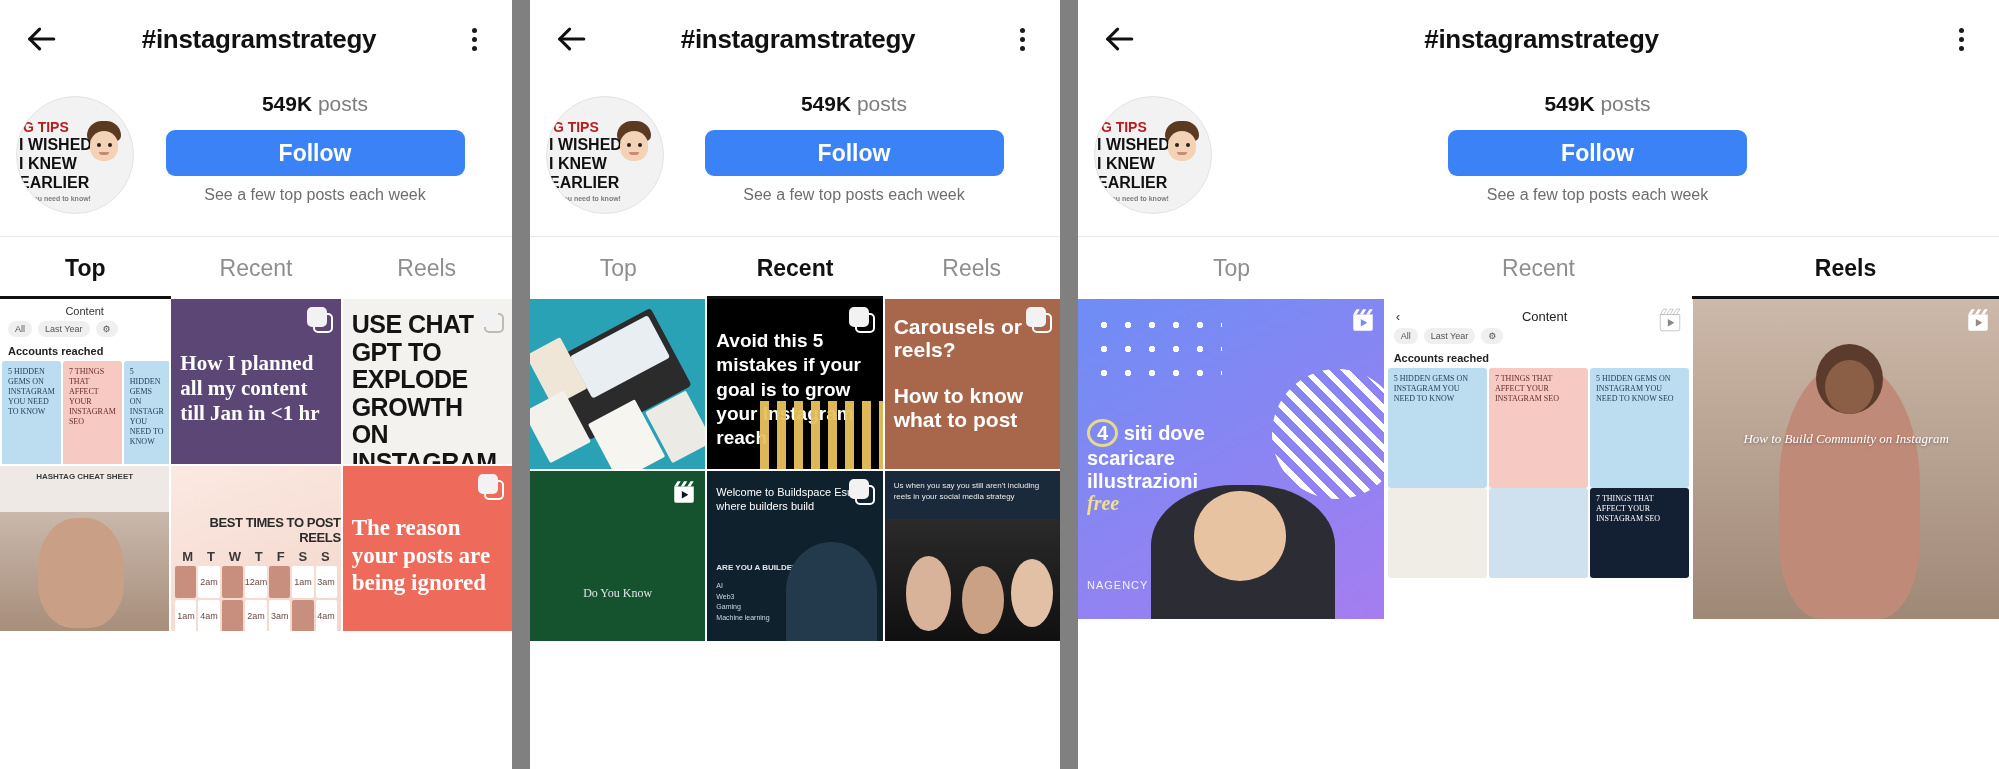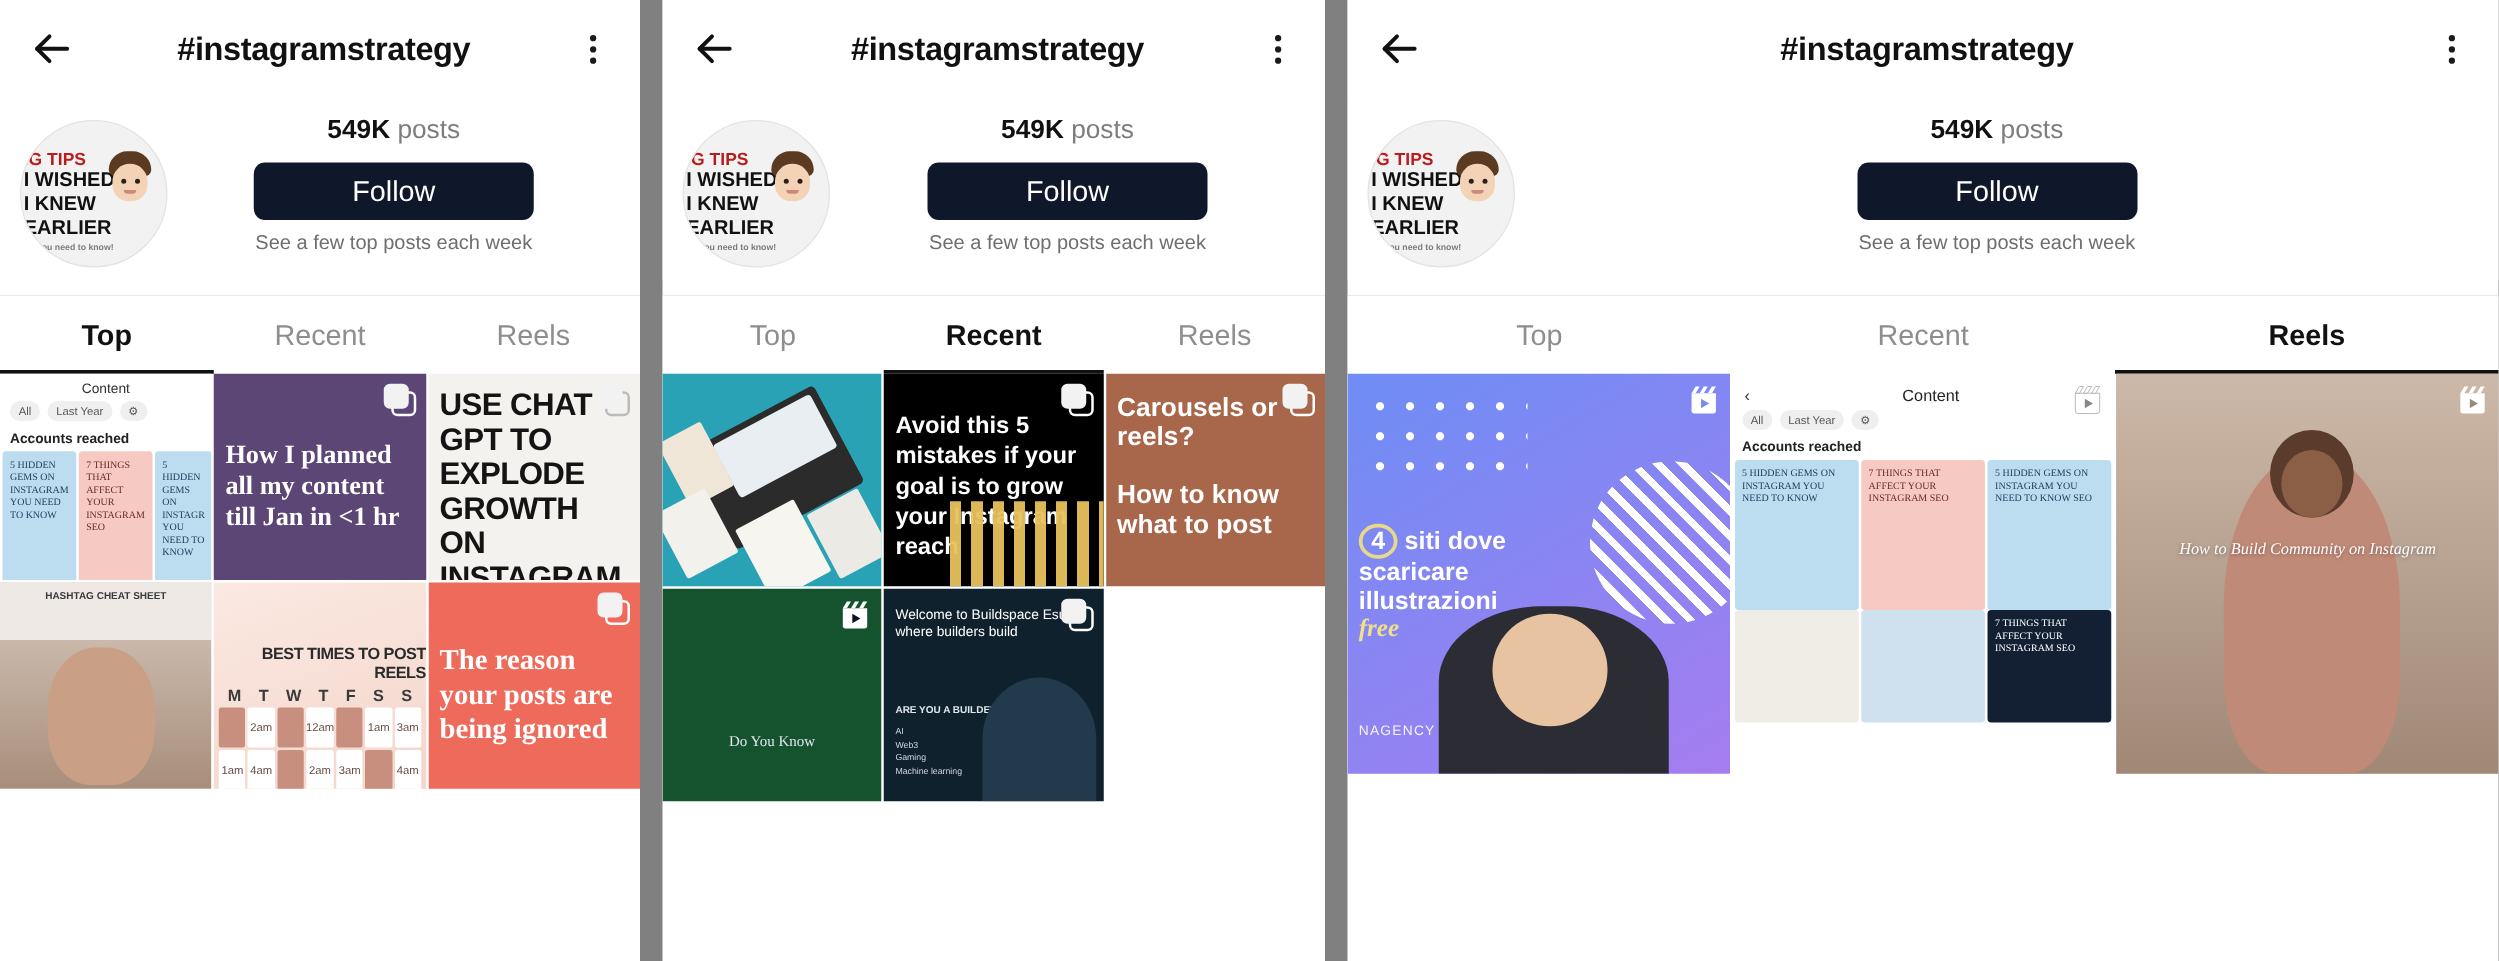--- a/index.html
+++ b/index.html
@@ -39,22 +39,22 @@
   .av-face { position:absolute; right:12px; top:24px; width:34px; height:40px; }
   .av-hair { position:absolute; left:0; top:0; width:34px; height:20px; border-radius:17px 17px 6px 6px; background:#5b3a22; }
   .av-skin { position:absolute; left:3px; top:10px; width:28px; height:30px; border-radius:14px 14px 13px 13px; background:#f3d2b6; }
   .av-eye { position:absolute; width:4px; height:4px; border-radius:50%; background:#2b2119; top:22px; }
   .av-eye.l { left:10px; } .av-eye.r { left:21px; }
   .av-mouth { position:absolute; left:12px; top:31px; width:10px; height:3px; border-radius:0 0 6px 6px; background:#c98a7a; }
 
   .prof-right { flex:1; display:flex; flex-direction:column; align-items:center; padding-top:2px; }
   .posts-line { font-size:21px; color:#7d7d7d; margin-bottom:14px; }
   .posts-line b { color:#111; font-weight:700; }
-  .follow-btn { width:224px; height:46px; border-radius:9px; background:#0f172a; color:#fff;
-                display:flex; align-items:center; justify-content:center; font-size:23px; font-weight:400;
+  .follow-btn { width:299px; height:46px; border-radius:9px; background:#3b82f6; color:#fff;
+                display:flex; align-items:center; justify-content:center; font-size:23px; font-weight:700;
                 border:none; cursor:pointer; }
   .follow-sub { font-size:16px; color:#6e6e6e; margin-top:10px; }
 
   .hr { height:1px; background:#e9e9e9; margin-top:12px; }
 
   
   .tabs { display:flex; height:62px; background:#fff; }
   .tab { flex:1; display:flex; align-items:center; justify-content:center; font-size:23px; color:#8e8e8e; cursor:pointer; position:relative; }
   .tab.active { color:#111; font-weight:700; }
   .tab.active::after { content:""; position:absolute; bottom:0; left:0; right:0; height:3px; background:#111; }
@@ -388,20 +388,27 @@
         <div class="cell-txt" style="top:92px; font-size:8px; color:#dfe7ee; font-weight:700;">ARE YOU A BUILDER INTERESTED IN</div>
         <div class="cell-txt" style="top:110px; font-size:7px; color:#cdd7e0; line-height:1.5;">
           <div>AI</div>
           <div>Web3</div>
           <div>Gaming</div>
           <div>Machine learning</div>
         </div>
         <div style="position:absolute; right:6px; bottom:0; width:52%; height:58%; background:#233a4d; border-radius:50% 50% 0 0;"></div>
       </div>
 
+      <div class="cell bg-darknavy">
+        <div class="cell-txt" style="top:10px; font-size:8px; color:#e9e9e9; line-height:1.35;">Us when you say you still aren't including reels in your social media strategy</div>
+        <div style="position:absolute; bottom:0; left:0; right:0; height:72%; background:linear-gradient(180deg,#2a2a2a,#101010);"></div>
+        <div class="face-blob" style="left:12%; bottom:6%; width:26%; height:44%; background:#d8b39a;"></div>
+        <div class="face-blob" style="left:44%; bottom:4%; width:24%; height:40%; background:#caa184;"></div>
+        <div class="face-blob" style="left:72%; bottom:8%; width:24%; height:40%; background:#e2c0a6;"></div>
+      </div>
     </div>
   </div>
 
   <div class="divider"></div>
 
   <div class="phone p3">
     <div class="hdr">
       <div class="back-ico">
         <svg viewBox="0 0 24 24" fill="none" stroke="#111" stroke-width="2.2" stroke-linecap="round" stroke-linejoin="round">
             <line x1="21" y1="12" x2="4" y2="12"></line>

